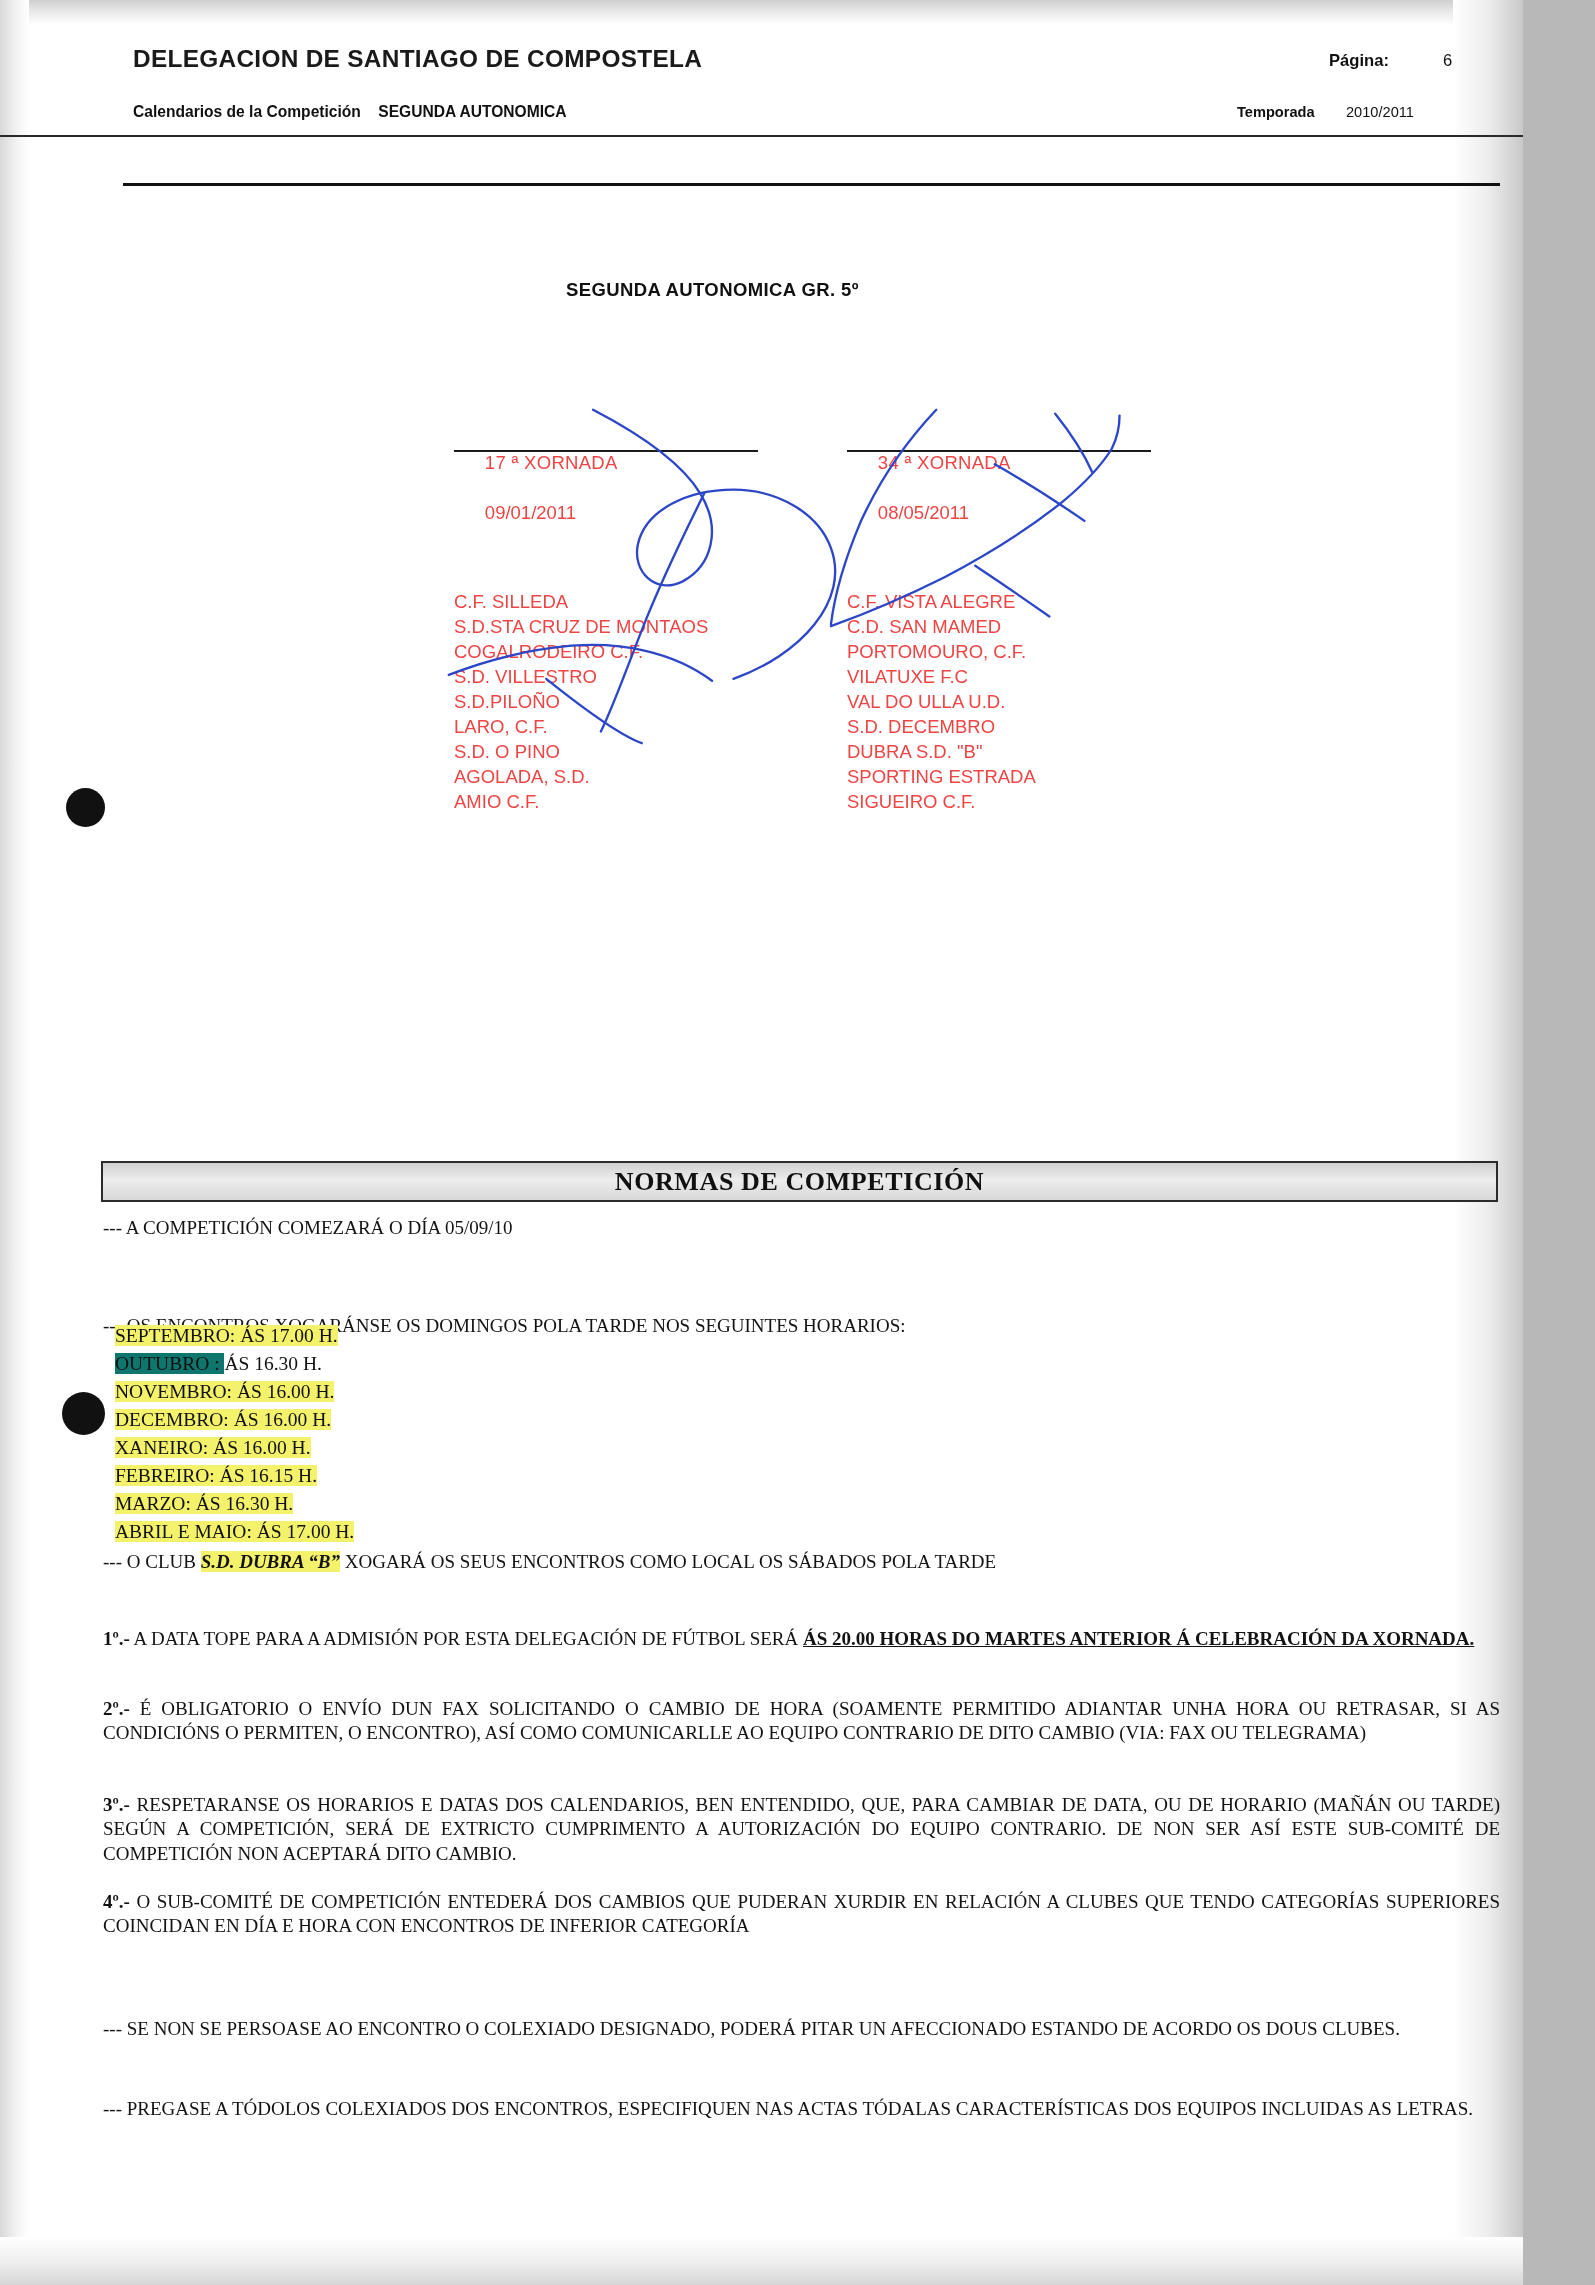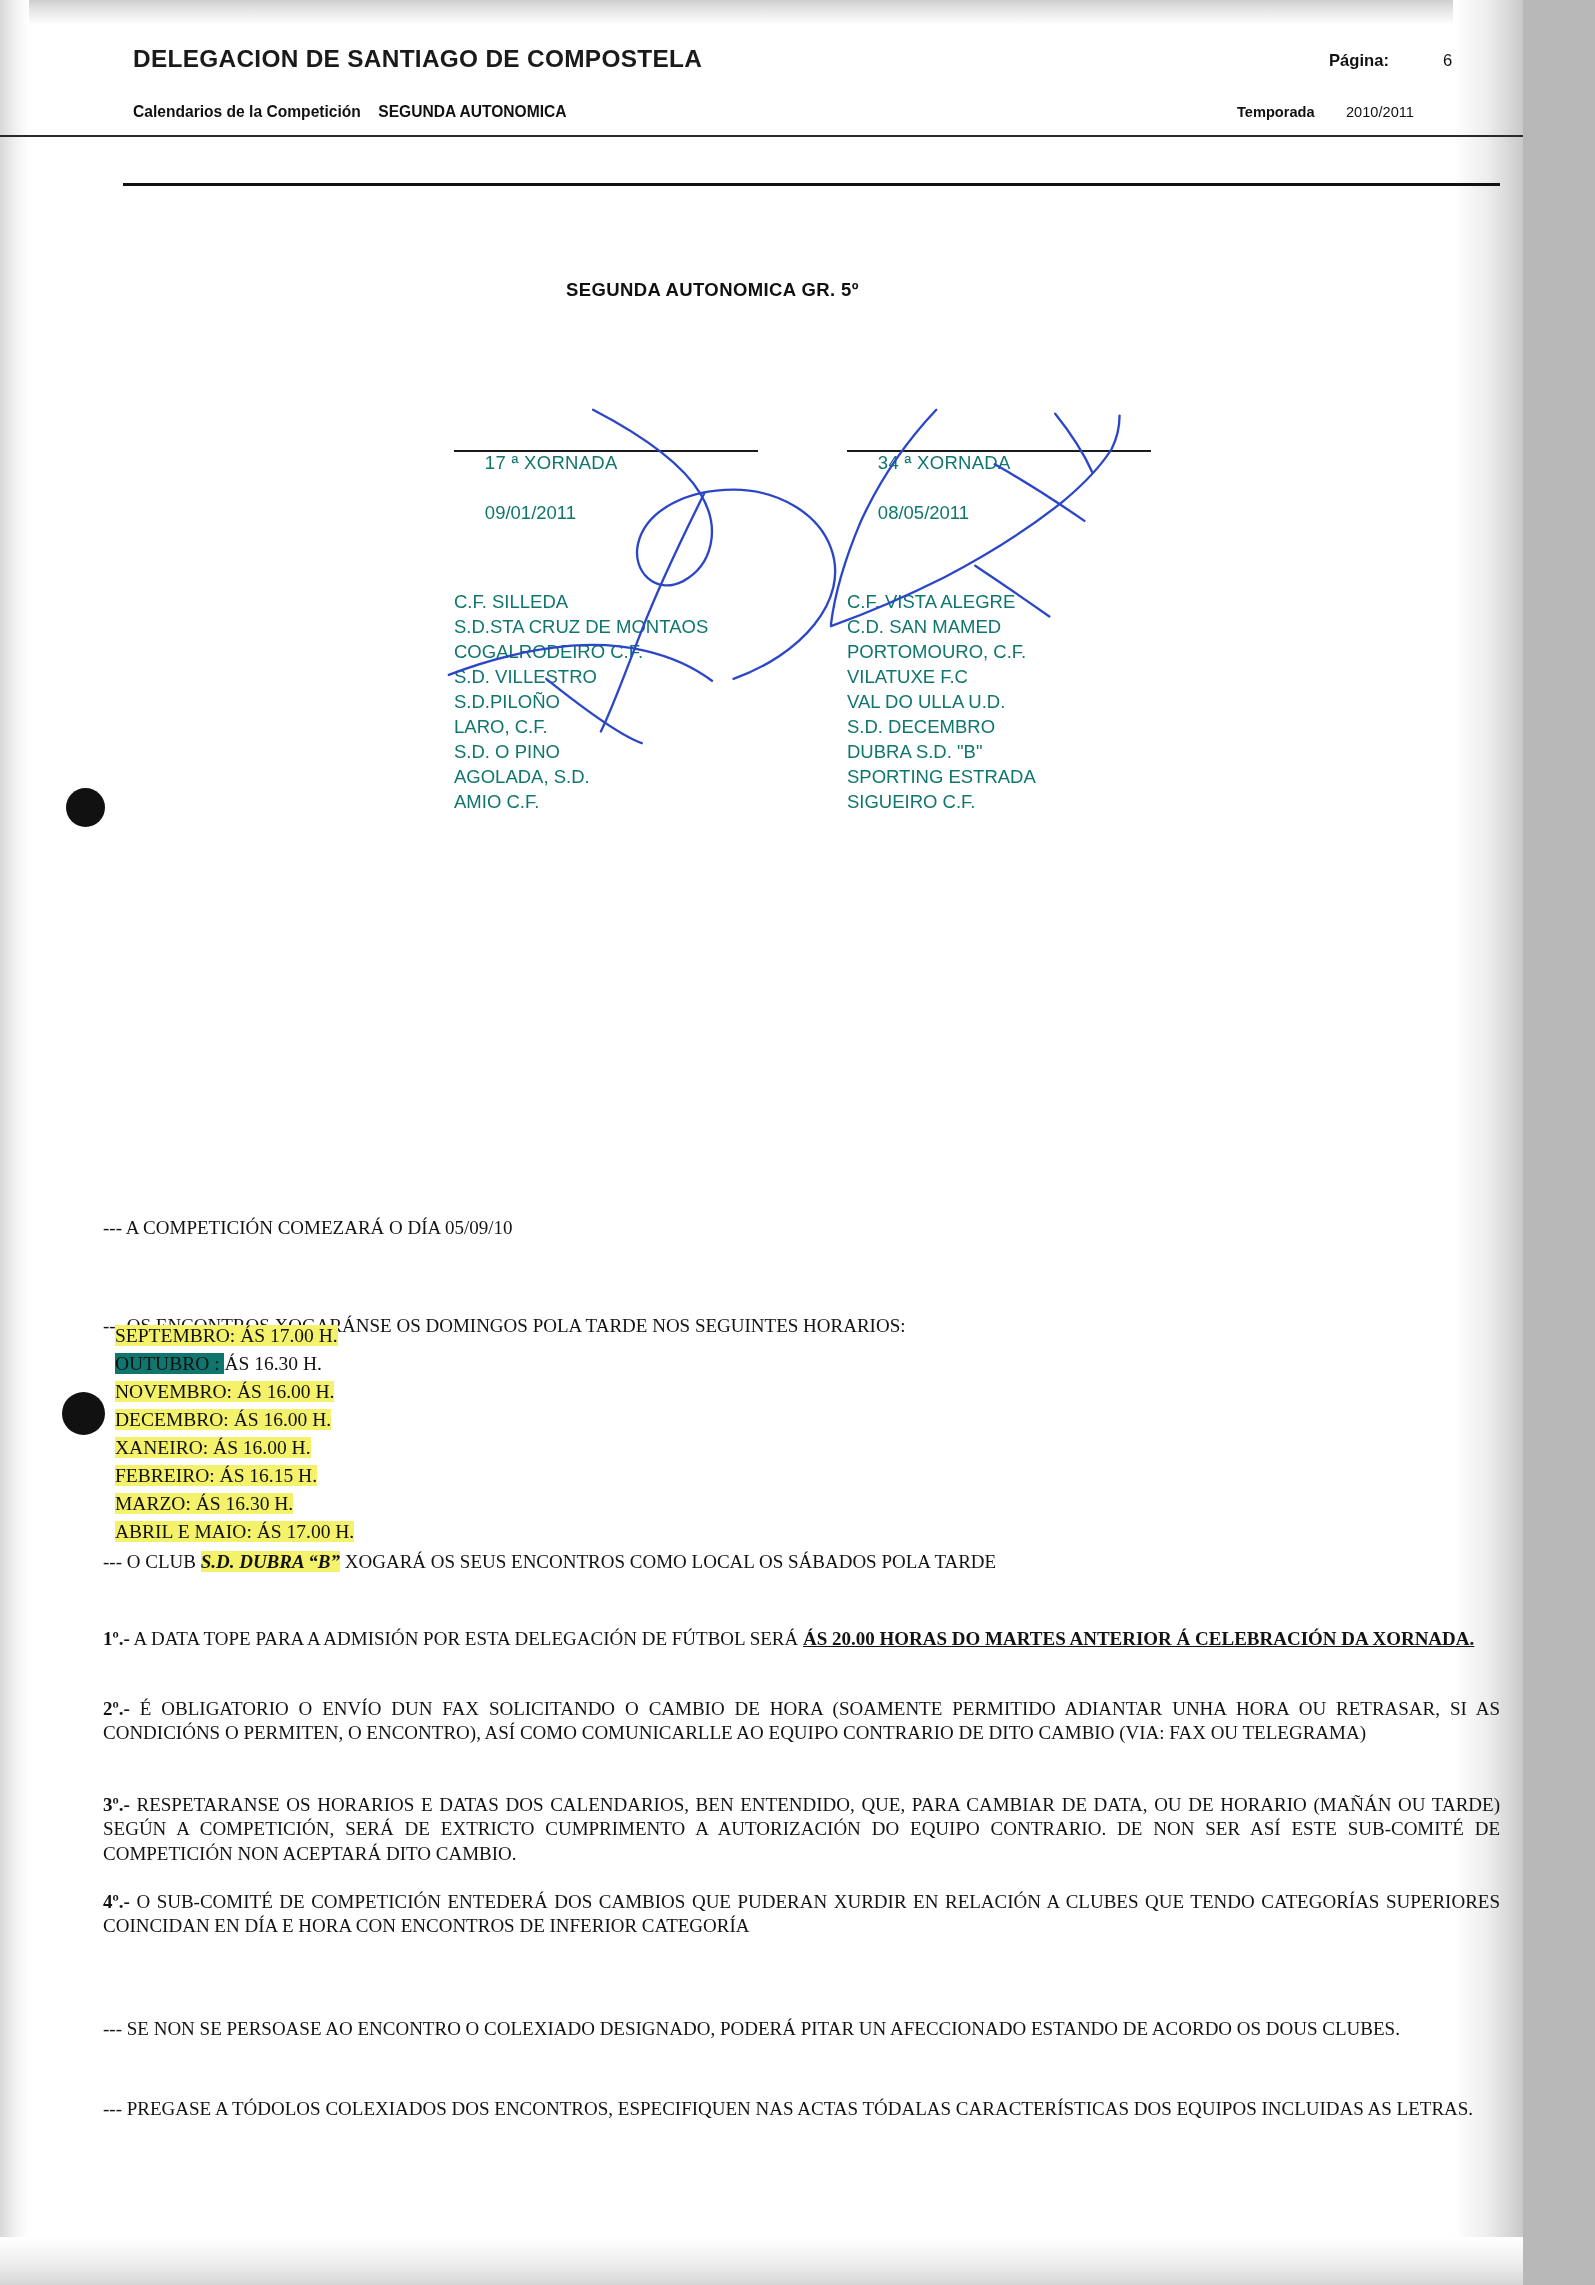--- a/index.html
+++ b/index.html
@@ -109,21 +109,21 @@
     left: 566px;
     top: 279px;
     font-size: 18.5px;
     font-weight: bold;
     letter-spacing: 0.4px;
   }
   .col {
     position: absolute;
     font-size: 18.5px;
     line-height: 25px;
-    color: #0f766e;
+    color: #ef4444;
   }
   .col .jor {
     position: relative;
     padding-bottom: 3.9px;
     white-space: pre;
   }
   .col .jor .num {
     letter-spacing: 0.3px;
   }
   .col .jor-underline {
@@ -287,20 +287,23 @@
       <path d="M 452 232 C 474 224 520 206 568 182 C 618 156 660 128 690 104 C 714 84 730 66 740 50 C 746 38 748 26 748 16"></path>
       <path d="M 682 14 C 698 34 712 56 720 74"></path>
       <path d="M 620 66 C 652 84 686 106 712 124"></path>
       <path d="M 600 170 C 630 190 656 208 676 222"></path>
     </g>
   </svg>
 
   <div class="dot" style="left:66px; top:788px; width:39px; height:39px;"></div>
   <div class="dot" style="left:62px; top:1392px; width:43px; height:43px;"></div>
 
+  <div class="normas-banner">
+    <span>NORMAS DE COMPETICIÓN</span>
+  </div>
 
   <div class="body-text" style="top:1217px;">
     <span>--- A COMPETICIÓN COMEZARÁ O DÍA 05/09/10</span>
   </div>
 
 
   <div class="body-text" style="top:1315px;">--- OS ENCONTROS XOGARÁNSE OS DOMINGOS POLA TARDE NOS SEGUINTES HORARIOS:</div>
 
   <div class="month-list">
     <div class="month-row"><span class="hl">SEPTEMBRO:</span><span class="hl">&nbsp;</span><span class="hl">ÁS 17.00 H.</span></div><br>

